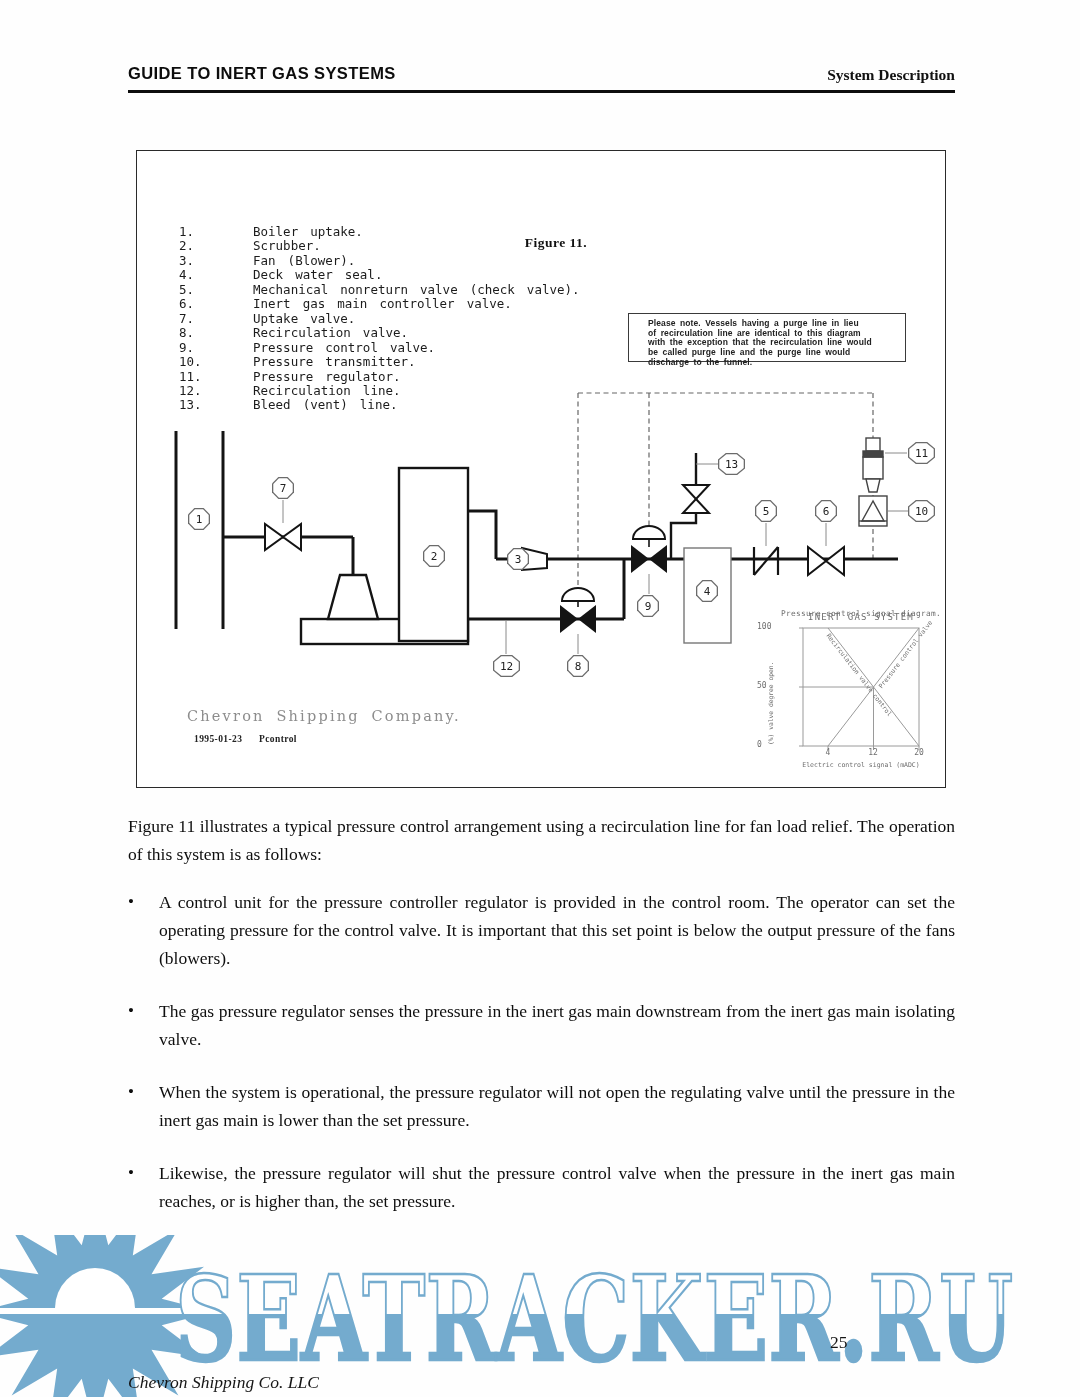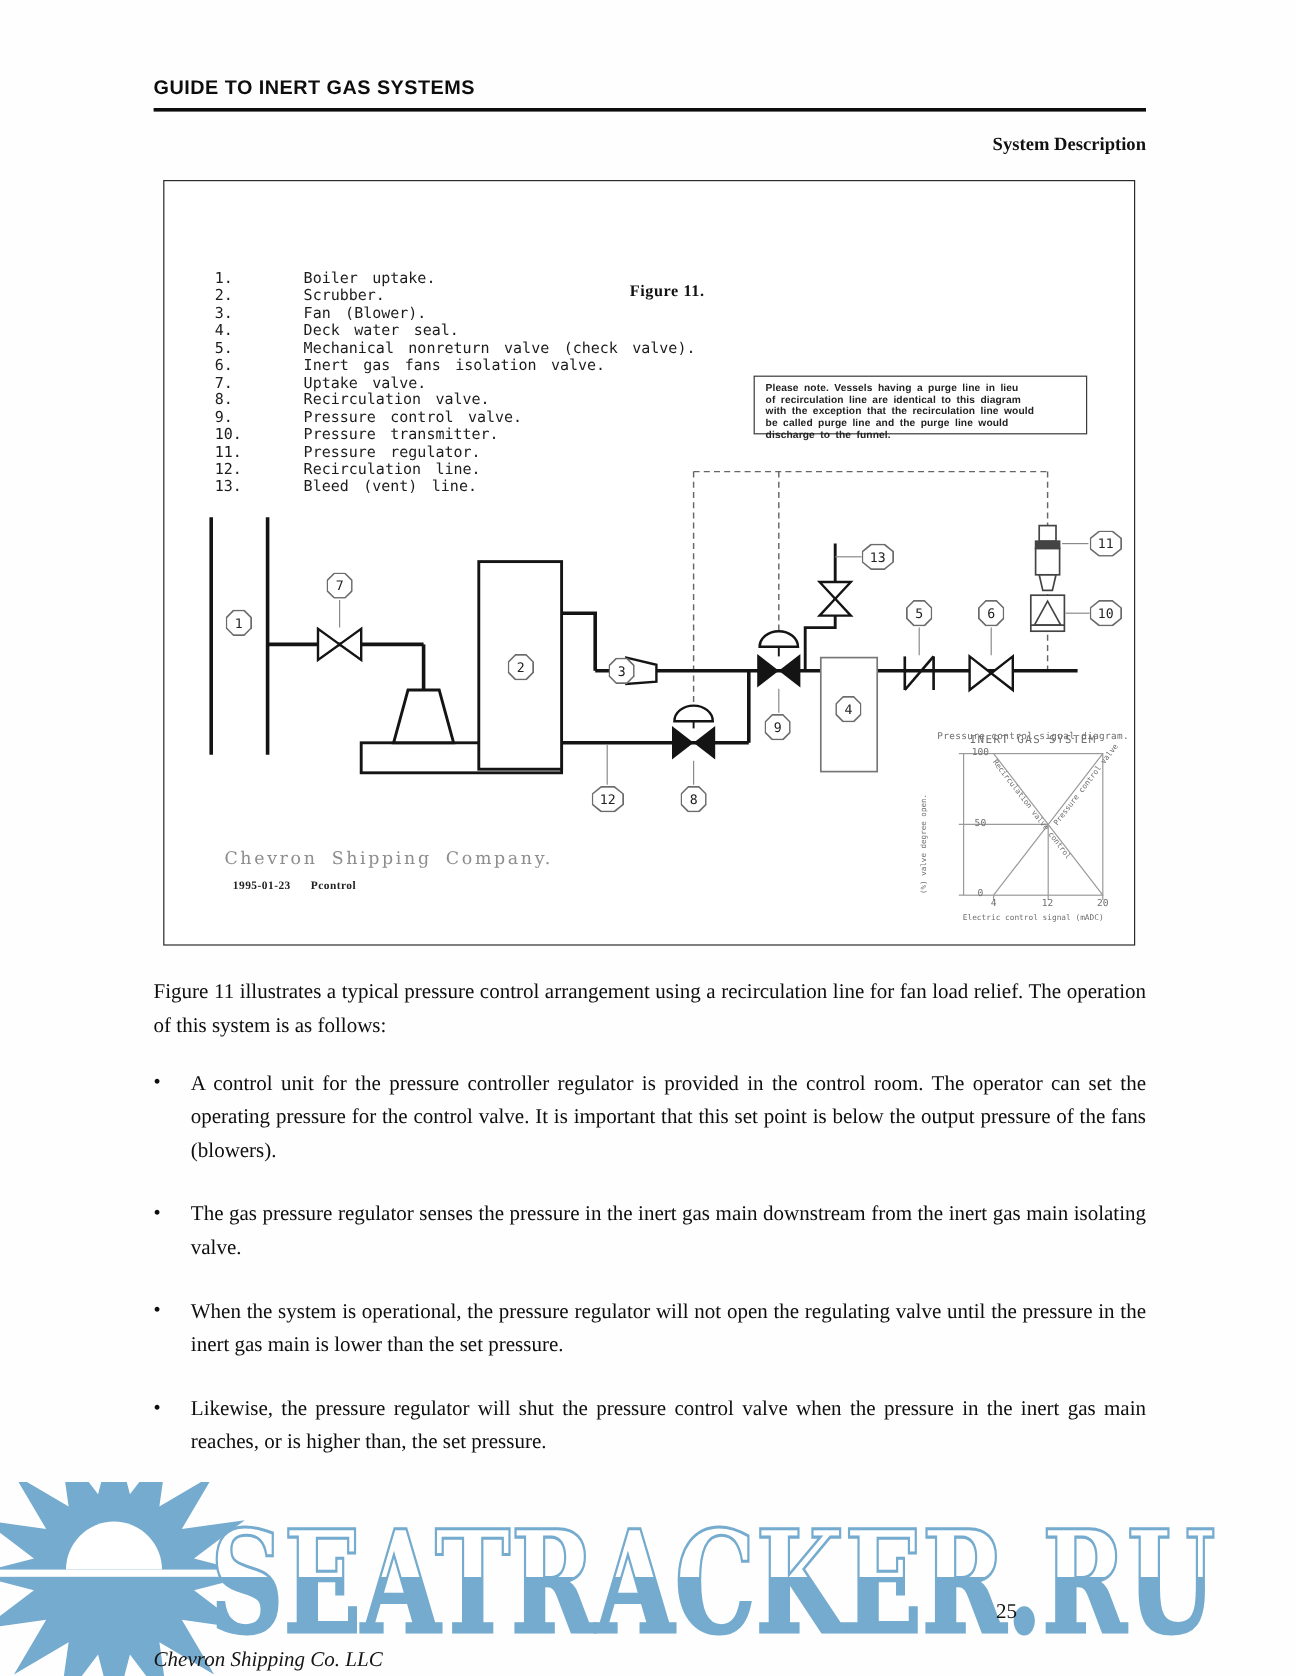--- a/index.html
+++ b/index.html
@@ -3,52 +3,52 @@
 <meta charset="utf-8">
 <style>
   html,body{margin:0;padding:0;background:#e8e8e8;}
   #page{position:relative;width:1080px;height:1397px;background:#fefefe;overflow:hidden;
         font-family:"Liberation Serif",serif;color:#111;}
   .abs{position:absolute;}
 
   
   #doc-title{left:128px;top:64px;font:bold 16.5px "Liberation Sans",sans-serif;letter-spacing:.4px;color:#0d0d0d;}
   #chapter{left:600px;top:38px;width:355px;text-align:right;font:bold 15.5px "Liberation Serif",serif;}
-  #section{left:600px;top:66px;width:355px;text-align:right;font:bold 15.5px "Liberation Serif",serif;margin-top:46px;}
+  #section{left:600px;top:66px;width:355px;text-align:right;font:bold 15.5px "Liberation Serif",serif;}
   #rule{left:128px;top:90px;width:827px;height:2.5px;background:#0d0d0d;}
 
   
   #fig{left:136px;top:150px;width:808px;height:636px;border:1.5px solid #2a2a2a;background:#fff;}
   #fig svg{position:absolute;left:0;top:0;}
   .cad{font-family:"DejaVu Sans Mono",monospace;color:#1c1c1c;}
   #fig-title{left:264px;top:57px;width:310px;text-align:center;font:bold 12.5px "Liberation Serif",serif;letter-spacing:.6px;}
   #fig-caption{left:264px;top:84px;width:310px;text-align:center;font:bold 13.5px "Liberation Serif",serif;letter-spacing:.5px;}
   #legend{left:42px;top:74px;font-size:12.5px;line-height:14.45px;}
   #legend .row{display:flex;}
   #legend .num{width:33px;}
   #legend .txt{word-spacing:4.5px;margin-left:41px;}
   #notebox{left:491px;top:162px;width:278px;height:49px;border:1.2px solid #3a3a3a;box-sizing:border-box;
-           padding:5px 9px;font:bold 8.5px "Liberation Sans",sans-serif;line-height:9.7px;color:#222;
+           padding:5px 19px;font:bold 8.5px "Liberation Sans",sans-serif;line-height:9.7px;color:#222;
            white-space:pre-line;letter-spacing:.1px;word-spacing:2px;}
 
   
   .tag{position:absolute;width:22px;height:22px;}
   .tag.w{width:27px;}
   .tag i{position:absolute;inset:0;background:#6b6b6b;
          clip-path:polygon(29% 0,71% 0,100% 29%,100% 71%,71% 100%,29% 100%,0 71%,0 29%);}
   .tag i::after{content:"";position:absolute;inset:1.3px;background:#fff;
          clip-path:polygon(29% 0,71% 0,100% 29%,100% 71%,71% 100%,29% 100%,0 71%,0 29%);}
   .tag b{position:relative;display:flex;width:100%;height:100%;align-items:center;justify-content:center;
          font:400 11px "DejaVu Sans Mono",monospace;color:#222;z-index:1;border-radius:11px;}
 
   
   .chart-t{color:#6e6e6e;font-family:"DejaVu Sans Mono",monospace;}
   #ch-title{left:639px;top:461px;width:170px;text-align:center;font-size:9px;letter-spacing:1.2px;}
   #ch-sub{left:639px;top:458px;width:170px;text-align:center;font-size:7.8px;letter-spacing:.3px;}
-  .ytick{left:664px;width:32px;text-align:center;font-size:8px;}
+  .ytick{left:620px;width:32px;text-align:left;font-size:8px;}
   .xtick{width:16px;text-align:center;font-size:8px;top:597px;}
   #ch-xlabel{left:639px;top:610px;width:170px;text-align:center;font-size:6.5px;}
   #ch-ylabel{left:630px;top:482px;height:112px;writing-mode:vertical-rl;transform:rotate(180deg);font-size:6.3px;}
   .diag-label{font-size:6.3px;white-space:nowrap;}
   #dl1{left:694px;top:481px;transform:rotate(52.4deg);transform-origin:0 0;}
   #dl2{left:740px;top:534px;transform:rotate(-52.4deg);transform-origin:0 0;}
   #fig-credit{left:50px;top:557px;font-family:"DejaVu Serif",serif;font-size:14.5px;color:#8d8d8d;letter-spacing:2.2px;word-spacing:5px;}
   #fig-stamp{left:57px;top:583px;font:bold 9.5px "Liberation Serif",serif;color:#222;white-space:pre;letter-spacing:.4px;}
 
   
@@ -200,21 +200,21 @@
       <div class="row">
           <span class="num">4.</span>
           <span class="txt">Deck water seal.</span>
         </div>
       <div class="row">
           <span class="num">5.</span>
           <span class="txt">Mechanical nonreturn valve (check valve).</span>
         </div>
       <div class="row">
           <span class="num">6.</span>
-          <span class="txt">Inert gas fans isolation valve.</span>
+          <span class="txt">Inert gas main controller valve.</span>
         </div>
       <div class="row">
           <span class="num">7.</span>
           <span class="txt">Uptake valve.</span>
         </div>
       <div class="row">
           <span class="num">8.</span>
           <span class="txt">Recirculation valve.</span>
         </div>
       <div class="row">

